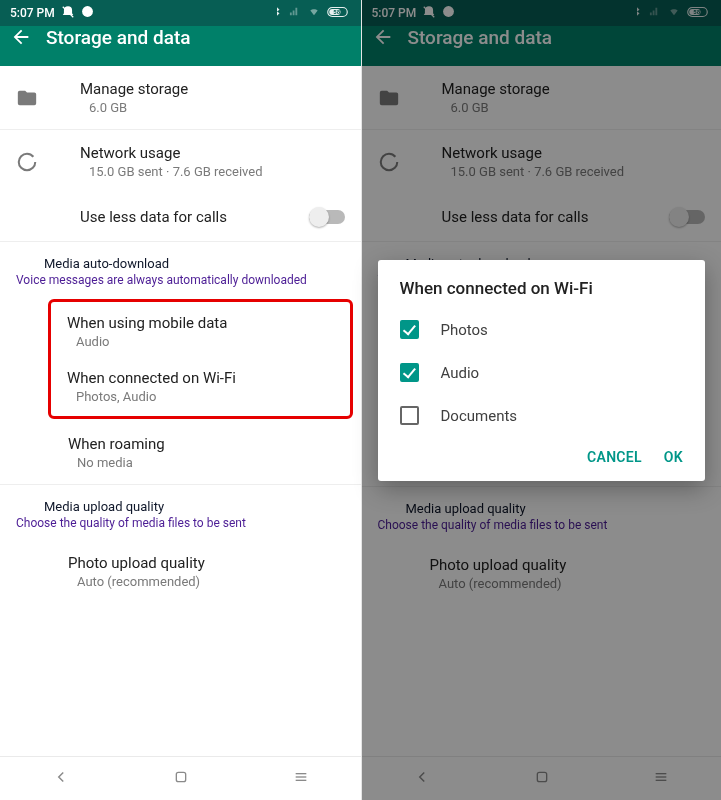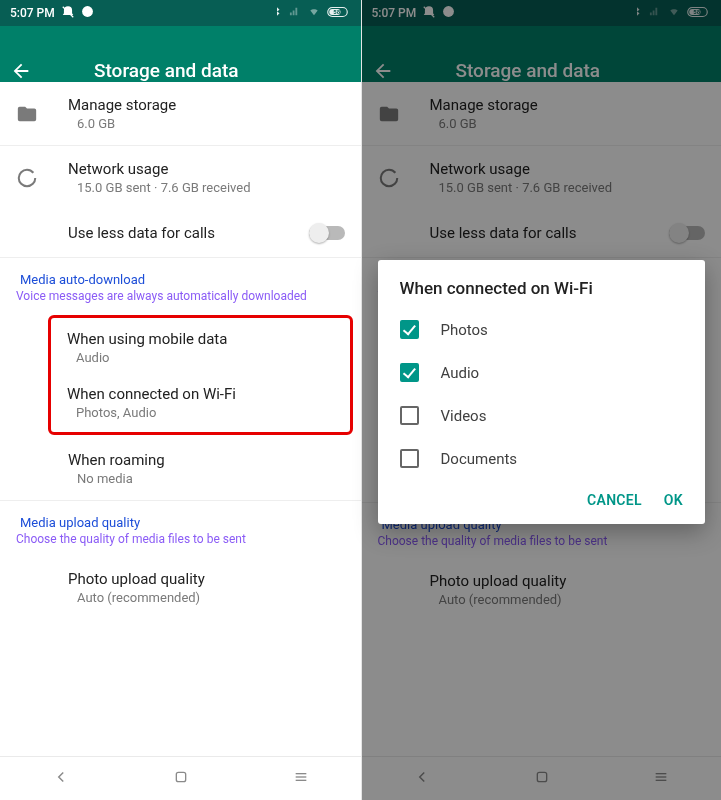--- a/index.html
+++ b/index.html
@@ -27,61 +27,62 @@
     display: flex;
     align-items: center;
     justify-content: space-between;
     padding: 0 10px;
     font-size: 12px;
     font-weight: 500;
   }
   .status-left, .status-right { display: flex; align-items: center; gap: 6px; }
   .status-right svg { opacity: 0.9; }
   .header {
-    height: 56px;
+    height: 40px;
     background: #008069;
     color: #ffffff;
     display: flex;
-    align-items: flex-end;
+    align-items: flex-start;
     padding: 0 10px;
-    gap: 48px;
   }
   .header .back { width: 36px; display: flex; align-items: center; }
   .header .title { font-size: 19px; font-weight: 500; }
   .content {
     flex: 1;
     overflow-y: hidden;
     background: #ffffff;
   }
   .row {
     display: flex;
     align-items: center;
     padding: 14px 16px;
+    gap: 12px;
   }
   .row .ic {
     width: 52px;
     display: flex;
     align-items: center;
     justify-content: flex-start;
     color: #7a7a7a;
   }
   .row .txt { flex: 1; }
   .row .lbl { font-size: 15px; color: #222222; }
   .row .sub { font-size: 13px; color: #7a7a7a; margin-top: 2px; margin-left: 9px; }
   .row.nested { padding-left: 68px; align-items: flex-end; }
   .divider { height: 1px; background: #eeeeee; margin: 0; }
   .section-hdr {
     padding: 14px 16px 0 20px;
     font-size: 13px;
-    color: #1d4ed8;
+    color: #0f172a;
+    margin-left: 24px;
   }
   .section-hint {
     padding: 2px 16px 10px 16px;
     font-size: 12px;
-    color: #8b5cf6;
+    color: #4c1d95;
   }
   .toggle {
     width: 36px; height: 20px;
     position: relative;
   }
   .toggle .track {
     position: absolute; top: 3px; left: 0; right: 0;
     height: 14px; border-radius: 7px;
     background: #b9b9b9;
   }
@@ -468,24 +469,20 @@
     <div class="opt">
       <div class="checkbox checked"></div>
       <div class="olabel">Photos</div>
     </div>
     <div class="opt">
       <div class="checkbox checked"></div>
       <div class="olabel">Audio</div>
     </div>
     <div class="opt">
       <div class="checkbox"></div>
-      <div class="olabel">Videos</div>
-    </div>
-    <div class="opt">
-      <div class="checkbox"></div>
       <div class="olabel">Documents</div>
     </div>
 
     <div class="dbuttons">
       <div class="dbtn">CANCEL</div>
       <div class="dbtn">OK</div>
     </div>
   </div>
 </div>
 

